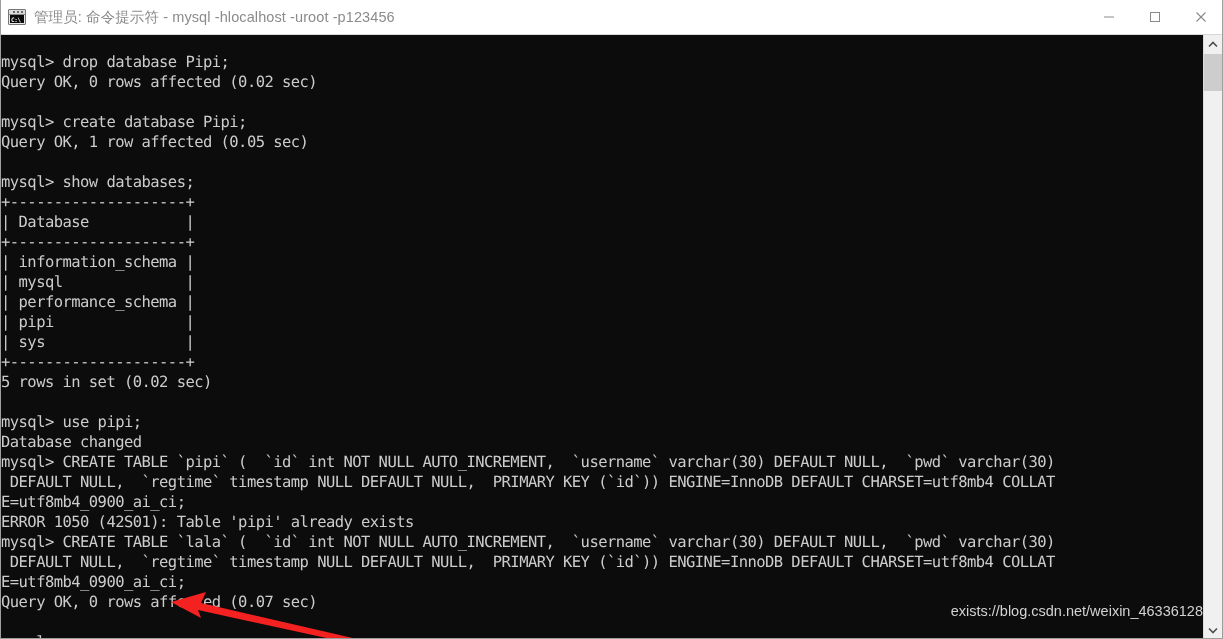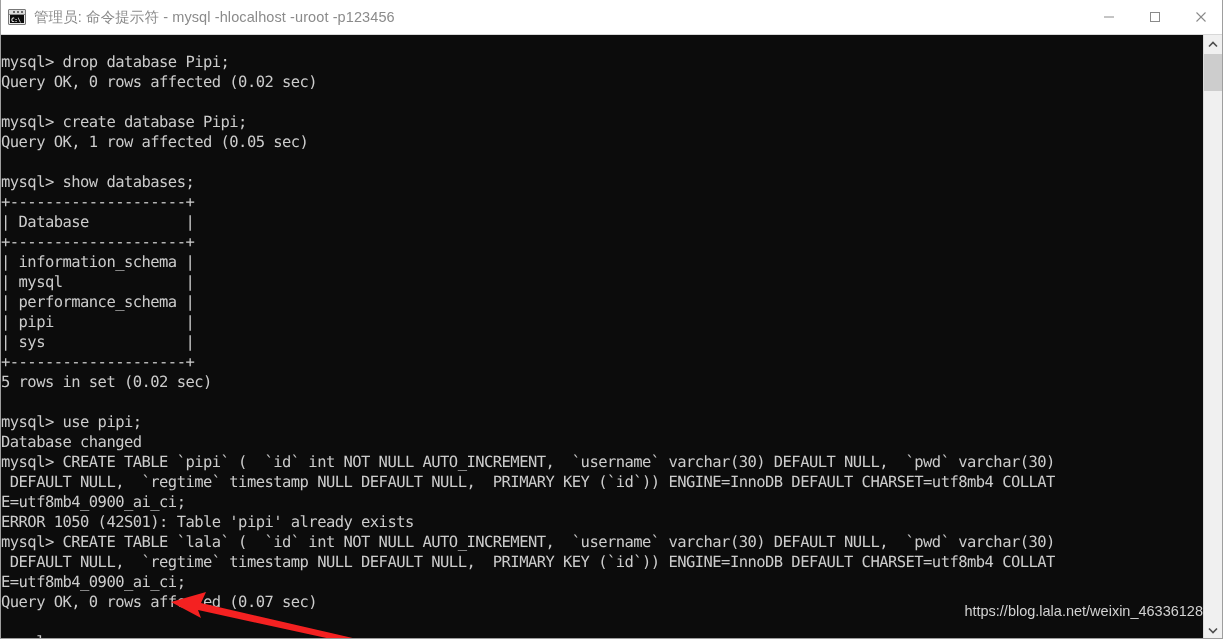--- a/index.html
+++ b/index.html
@@ -240,21 +240,21 @@
 E=utf8mb4_0900_ai_ci;
 ERROR 1050 (42S01): Table 'pipi' already exists
 mysql&gt; CREATE TABLE `lala` (  `id` int NOT NULL AUTO_INCREMENT,  `username` varchar(30) DEFAULT NULL,  `pwd` varchar(30)
  DEFAULT NULL,  `regtime` timestamp NULL DEFAULT NULL,  PRIMARY KEY (`id`)) ENGINE=InnoDB DEFAULT CHARSET=utf8mb4 COLLAT
 E=utf8mb4_0900_ai_ci;
 Query OK, 0 rows affected (0.07 sec)
 
 mysql&gt;</pre>
   </div>
 
-  <div id="watermark">https://blog.lala.net/weixin_46336128</div>
+  <div id="watermark">exists://blog.csdn.net/weixin_46336128</div>
 
   <svg id="red-arrow" viewBox="0 0 1223 639">
     <polygon points="170,602 205,592 200,603 356,639 330,639 197,610 200,618" fill="#f42121"></polygon>
   </svg>
 
   <div id="scrollbar">
     <div class="sb-arrow" id="sb-up">
       <svg width="10" height="7" viewBox="0 0 10 7">
         <polyline points="1,5.5 5,1.5 9,5.5" fill="none" stroke="#4d4d4d" stroke-width="1.6"></polyline>
       </svg>

